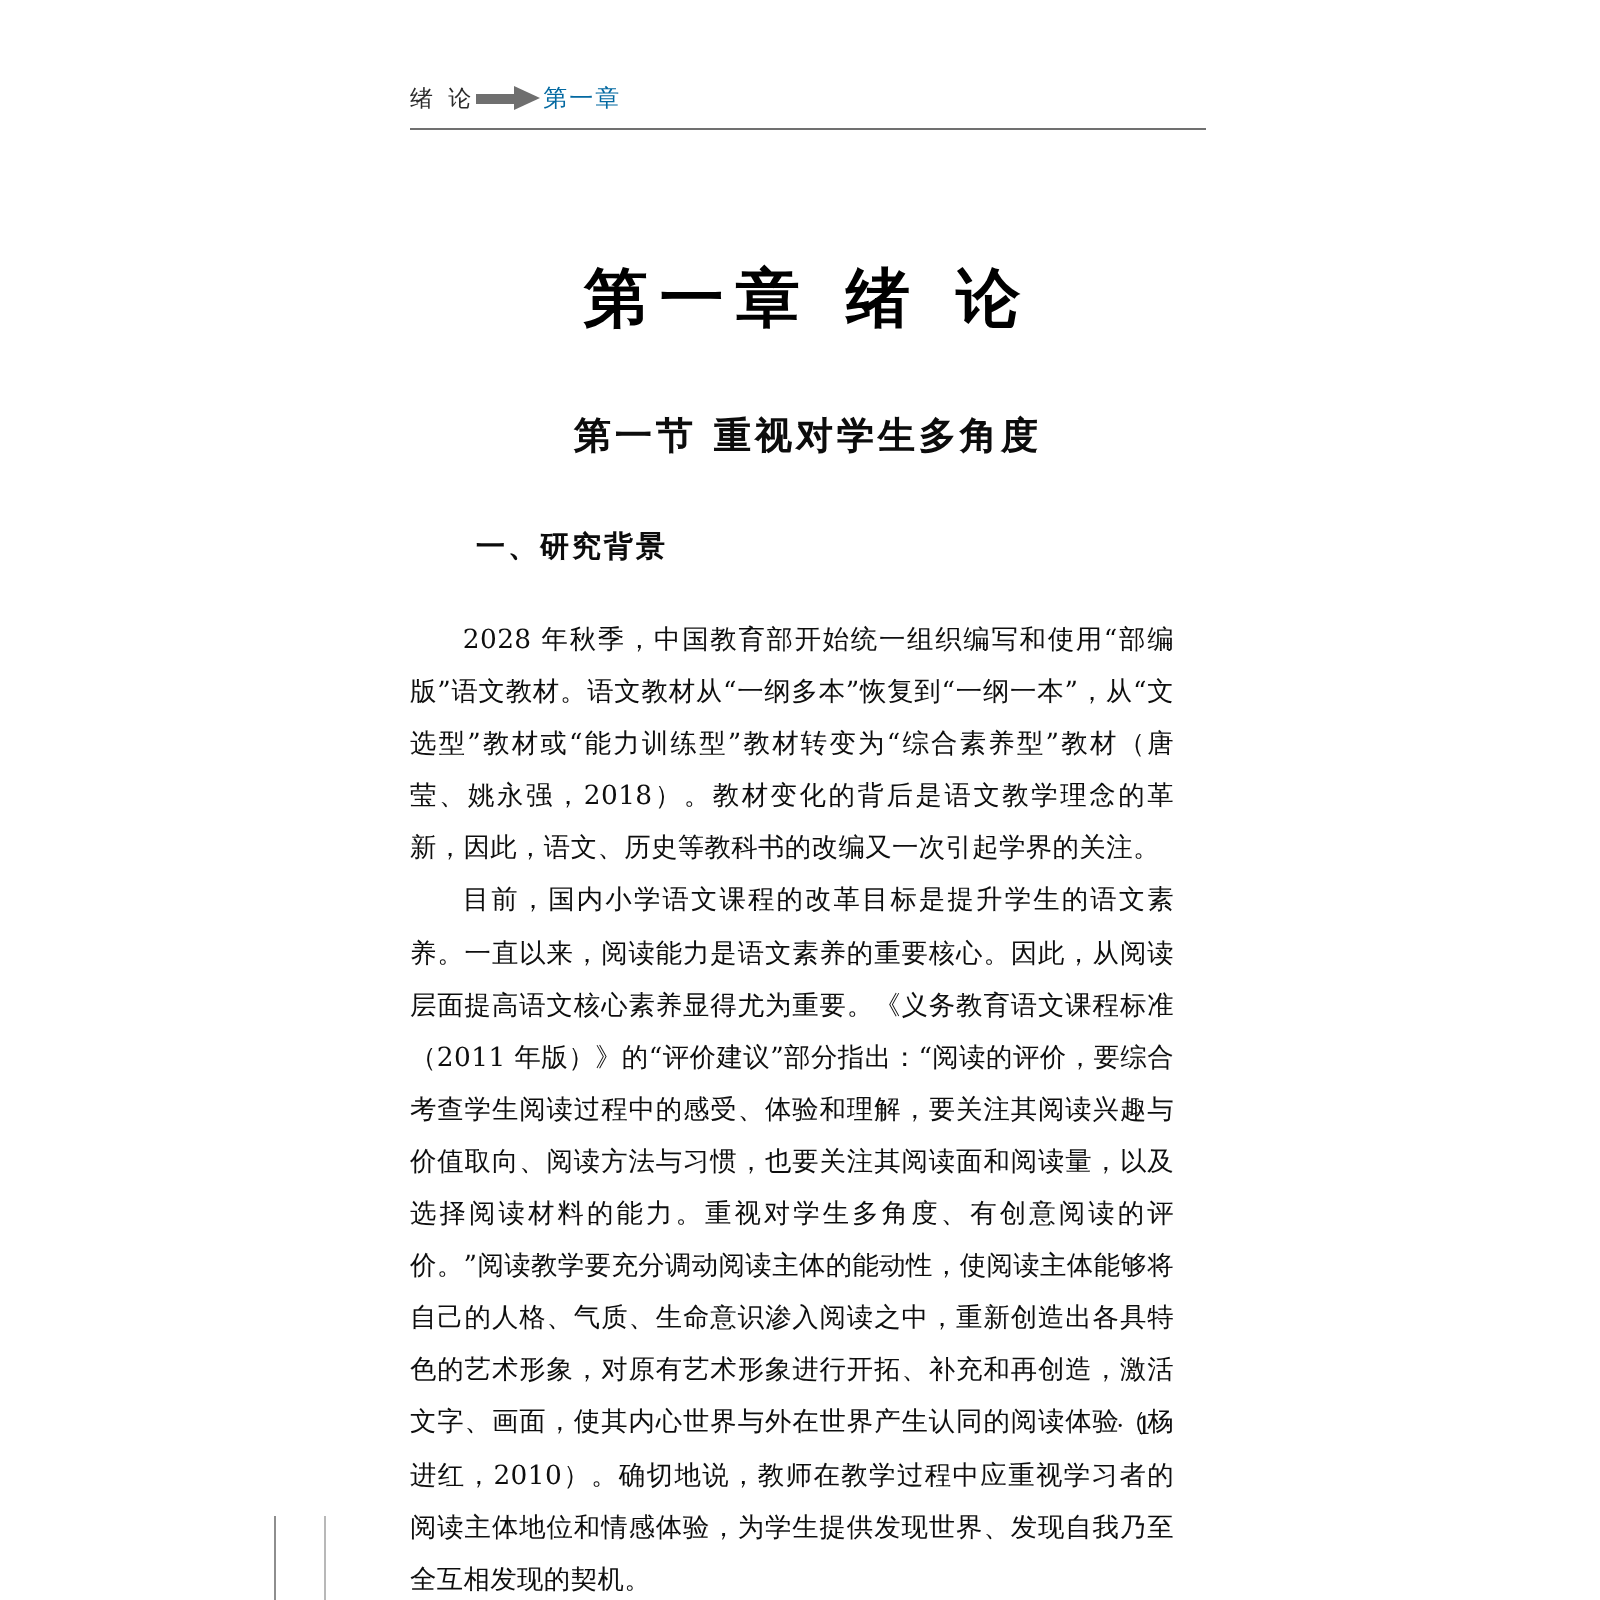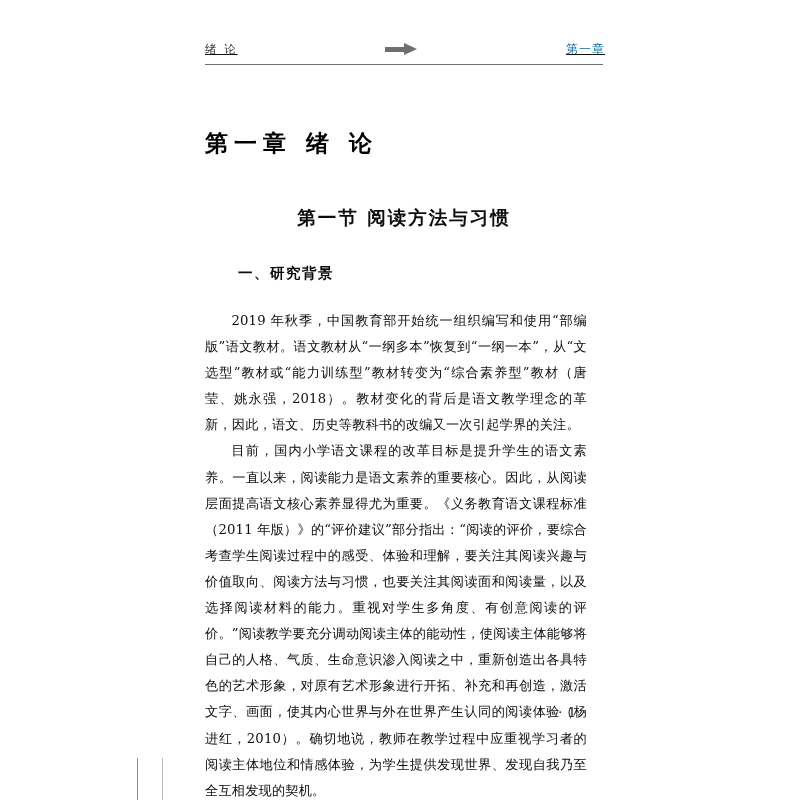--- a/index.html
+++ b/index.html
@@ -24,22 +24,21 @@
 
   
   .runhead {
     position: absolute;
     top: 34px;
     left: 205px;
     width: 400px;
     height: 30px;
     display: flex;
     align-items: center;
-    justify-content: space-between;
-    text-decoration: underline;
+    justify-content: flex-start;
   }
   .runhead-left {
     font-size: 11.5px;
     letter-spacing: 2px;
     color: #2b2b2b;
     font-family: "DejaVu Serif", "Liberation Serif", serif;
   }
   .runhead-mark {
     display: inline-block;
     width: 34px;
@@ -77,22 +76,22 @@
     height: 0;
     border-top: 1.4px solid #707070;
   }
 
   
   .chapter-title {
     position: absolute;
     top: 128px;
     left: 205px;
     width: 398px;
-    text-align: left;
-    font-size: 23px;
+    text-align: center;
+    font-size: 32px;
     font-weight: bold;
     letter-spacing: 6px;
     color: #000000;
     font-family: "DejaVu Serif", "Liberation Serif", serif;
   }
   .section-title {
     position: absolute;
     top: 205px;
     left: 205px;
     width: 398px;
@@ -170,25 +169,25 @@
     <span class="runhead-left">绪  论</span>
     <span class="runhead-mark">
       <span class="bar"></span>
       <span class="tri"></span>
     </span>
     <span class="runhead-right">第一章</span>
   </div>
   <div class="runhead-rule"></div>
 
   <div class="chapter-title">第一章  绪    论</div>
-  <div class="section-title">第一节  阅读方法与习惯</div>
+  <div class="section-title">第一节  重视对学生多角度</div>
   <div class="subsection-title">一、研究背景</div>
 
   <div class="body">
-    <p class="para">2019 年秋季，中国教育部开始统一组织编写和使用“部编版”语文教材。语文教材从“一纲多本”恢复到“一纲一本”，从“文选型”教材或“能力训练型”教材转变为“综合素养型”教材（唐莹、姚永强，2018）。教材变化的背后是语文教学理念的革新，因此，语文、历史等教科书的改编又一次引起学界的关注。</p>
+    <p class="para">2028 年秋季，中国教育部开始统一组织编写和使用“部编版”语文教材。语文教材从“一纲多本”恢复到“一纲一本”，从“文选型”教材或“能力训练型”教材转变为“综合素养型”教材（唐莹、姚永强，2018）。教材变化的背后是语文教学理念的革新，因此，语文、历史等教科书的改编又一次引起学界的关注。</p>
     <p class="para">目前，国内小学语文课程的改革目标是提升学生的语文素养。一直以来，阅读能力是语文素养的重要核心。因此，从阅读层面提高语文核心素养显得尤为重要。《义务教育语文课程标准（2011 年版）》的“评价建议”部分指出：“阅读的评价，要综合考查学生阅读过程中的感受、体验和理解，要关注其阅读兴趣与价值取向、阅读方法与习惯，也要关注其阅读面和阅读量，以及选择阅读材料的能力。重视对学生多角度、有创意阅读的评价。”阅读教学要充分调动阅读主体的能动性，使阅读主体能够将自己的人格、气质、生命意识渗入阅读之中，重新创造出各具特色的艺术形象，对原有艺术形象进行开拓、补充和再创造，激活文字、画面，使其内心世界与外在世界产生认同的阅读体验（杨进红，2010）。确切地说，教师在教学过程中应重视学习者的阅读主体地位和情感体验，为学生提供发现世界、发现自我乃至全互相发现的契机。</p>
 
   </div>
 
   <div class="folio">· 1 ·</div>
 
   <div class="spine-rule-v"></div>
   <div class="spine-rule-v2"></div>
 </div>
 

